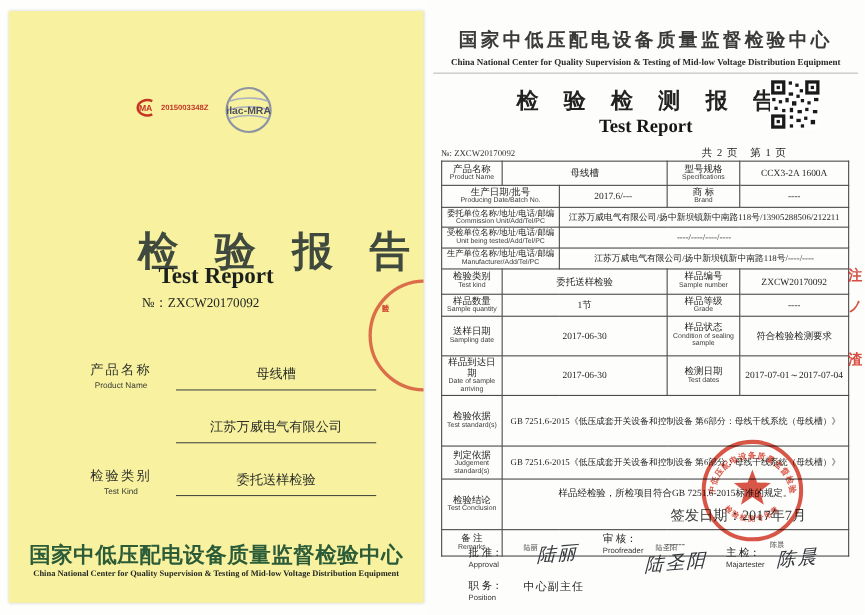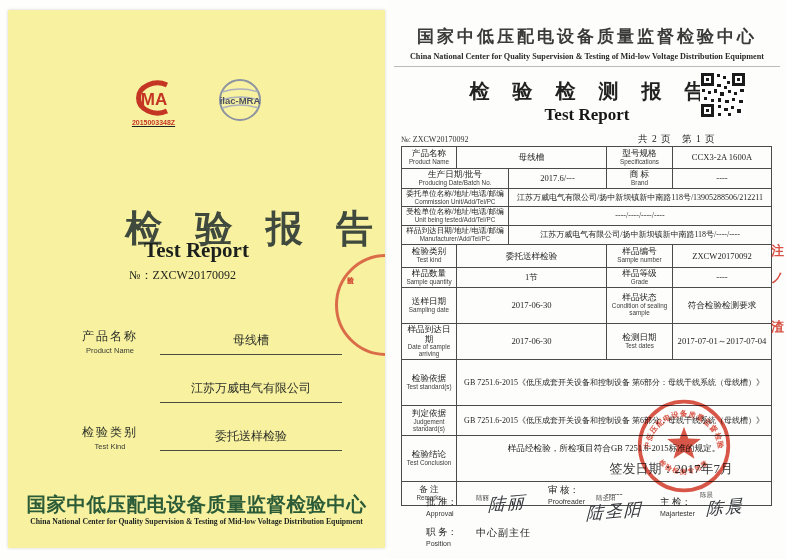--- a/index.html
+++ b/index.html
@@ -9,21 +9,21 @@
     font-family:"Liberation Serif","DejaVu Serif",serif;
     color:#222;
   }
   
   .left-page{
     position:absolute;left:8px;top:10px;width:377px;height:538px;
     background:#f7f1a0;overflow:hidden;
     box-shadow:0 0 3px rgba(0,0,0,.18);
   }
   .logo-row{position:absolute;top:68px;left:0;width:100%;display:flex;justify-content:center;align-items:flex-start;gap:14px;}
-  .logo{display:flex;flex-direction:column;align-items:center;width:72px;text-decoration:underline;}
+  .logo{display:flex;align-items:center;width:72px;}
   .logo .code{font-size:7px;font-weight:bold;color:#c53524;margin-top:1px;white-space:nowrap;font-family:"Liberation Sans",sans-serif;}
   .logo .code.navy{color:#42457c;}
   .left-title{position:absolute;top:194px;width:100%;text-align:right;
     font-size:37px;font-weight:bold;color:#40493e;letter-spacing:12px;text-indent:12px;}
   .left-title-en{position:absolute;top:228px;width:100%;text-align:center;font-size:21px;font-weight:bold;color:#1c201c;}
   .left-no{position:absolute;top:257px;width:100%;text-align:center;font-size:12px;color:#23261f;transform:translateX(-14px);}
   .field-row{position:absolute;left:0;width:100%;height:40px;}
   .field-label{position:absolute;left:52px;width:100px;text-align:center;}
   .field-label .cn{font-size:12px;color:#2c2f28;letter-spacing:2px;}
   .field-label .en{font-size:7.5px;color:#3a3d35;margin-top:1px;font-family:"Liberation Sans",sans-serif;}
@@ -225,21 +225,21 @@
       <td colspan="2">
             <div class="cn" style="font-size:7.6px">受检单位名称/地址/电话/邮编</div>
             <div class="en">Unit being tested/Add/Tel/PC</div>
           </td>
       <td colspan="3">
             <div class="val small">----/----/----/----</div>
           </td>
     </tr>
     <tr style="height:17px">
       <td colspan="2">
-            <div class="cn" style="font-size:7.6px">样品到达日期/地址/电话/邮编</div>
+            <div class="cn" style="font-size:7.6px">生产单位名称/地址/电话/邮编</div>
             <div class="en">Manufacturer/Add/Tel/PC</div>
           </td>
       <td colspan="3">
             <div class="val small">江苏万威电气有限公司/扬中新坝镇新中南路118号/----/----</div>
           </td>
     </tr>
     <tr style="height:23px">
       <td>
             <div class="cn">检验类别</div>
             <div class="en">Test kind</div>

